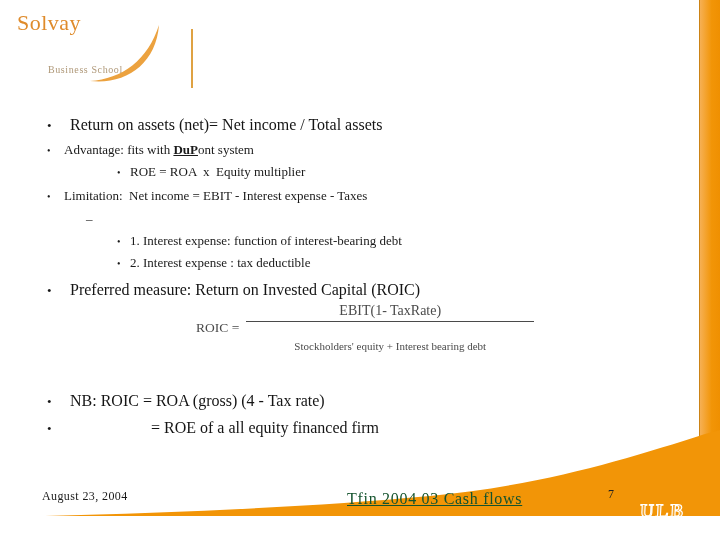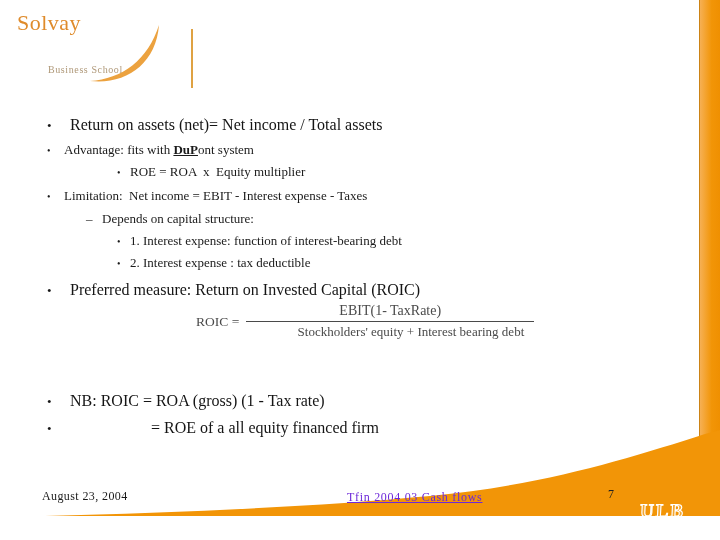--- a/index.html
+++ b/index.html
@@ -43,37 +43,37 @@
   .formula{
     position:absolute;left:196px;top:303px;
     display:flex;align-items:center;
     color:#4a4a4a;
     filter:blur(.3px);
   }
   .formula .lhs{font-size:13.5px;margin-right:7px;white-space:pre;}
   .frac{text-align:center;}
   .frac .num{font-size:14px;padding-bottom:2px;white-space:pre;}
   .frac .den{
-    font-size:13px;border-top:1.5px solid #4a4a4a;
-    padding:2px 10px 0 10px;min-width:268px;white-space:pre;text-align:right;
+    font-size:11px;border-top:1.5px solid #4a4a4a;
+    padding:18px 10px 0 10px;min-width:268px;white-space:pre;
   }
   
   .bottom-swoosh{position:absolute;left:0;top:430px;z-index:2;}
   .right-band{
     position:absolute;left:699px;top:0;width:21px;height:540px;z-index:1;
     background:linear-gradient(90deg,#f6b054 0%,#f29507 55%,#ef8f00 100%);
     border-left:1px solid rgba(140,110,60,.35);
   }
   .footer-date{
     position:absolute;left:42px;top:489px;z-index:3;
     font-size:12px;letter-spacing:.4px;color:#1a1a1a;white-space:pre;
   }
   .footer-course{
     position:absolute;left:347px;top:490px;z-index:3;
-    font-size:12px;letter-spacing:.7px;color:#6d28d9;
+    font-size:16px;letter-spacing:.7px;color:#14532d;
     text-decoration:underline;white-space:pre;
   }
   .footer-page{
     position:absolute;left:608px;top:487px;z-index:4;
     font-size:12px;color:#222;
   }
   .ulb-logo{
     position:absolute;left:640px;top:500px;z-index:4;
     font-size:19px;font-weight:bold;letter-spacing:2px;
     color:rgba(255,255,255,0.18);
@@ -108,21 +108,20 @@
     <span class="t-sm" style="left:130px">ROE = ROA  x  Equity multiplier</span>
   </div>
 
   <div class="line" style="top:188px">
     <span class="m-sm" style="left:47px">•</span>
     <span class="t-sm" style="left:64px">Limitation:  Net income = EBIT - Interest expense - Taxes</span>
   </div>
 
   <div class="line" style="top:211px">
     <span class="m-dash" style="left:86px">–</span>
-    <span class="t-sm" style="left:102px">Depends on capital structure:</span>
   </div>
 
   <div class="line" style="top:233px">
     <span class="m-sm" style="left:117px">•</span>
     <span class="t-sm" style="left:130px">1. Interest expense: function of interest-bearing debt</span>
   </div>
 
   <div class="line" style="top:255px">
     <span class="m-sm" style="left:117px">•</span>
     <span class="t-sm" style="left:130px">2. Interest expense : tax deductible</span>
@@ -136,21 +135,21 @@
   <div class="formula">
     <span class="lhs">ROIC =</span>
     <div class="frac">
       <div class="num">EBIT(1- TaxRate)</div>
       <div class="den">Stockholders' equity + Interest bearing debt</div>
     </div>
   </div>
 
   <div class="line" style="top:392px">
     <span class="m-big" style="left:47px">•</span>
-    <span class="t-big" style="left:70px">NB: ROIC = ROA (gross) (1 - Tax rate)</span>
+    <span class="t-big" style="left:70px">NB: ROIC = ROA (gross) (4 - Tax rate)</span>
   </div>
 
   <div class="line" style="top:419px">
     <span class="m-big" style="left:47px">•</span>
     <span class="t-big" style="left:151px">= ROE of a all equity financed firm</span>
   </div>
 
   <svg class="bottom-swoosh" width="720" height="110" viewBox="0 0 720 110">
     <path d="M0 87 C 150 84, 300 78, 430 66 C 545 55, 630 28, 705 4 L720 0 L720 110 L0 110 Z" fill="#f29507"></path>
   </svg>

